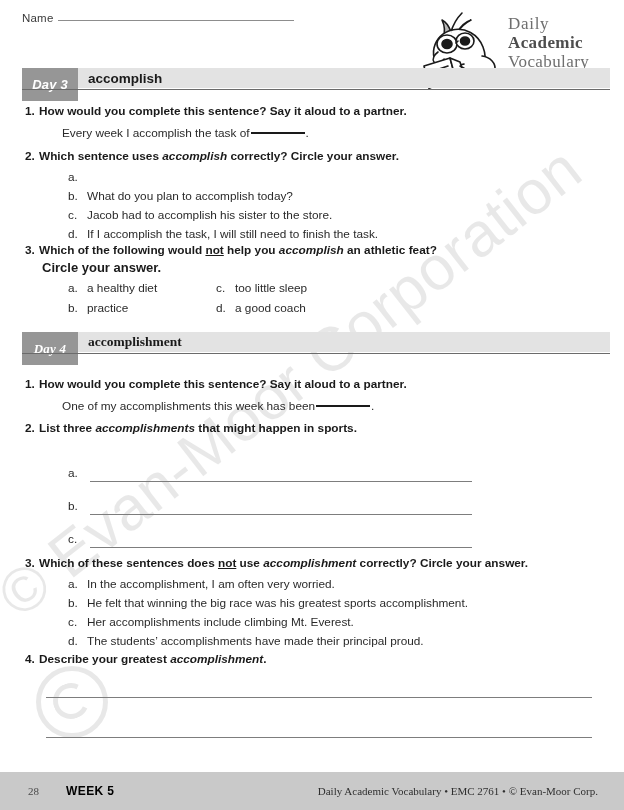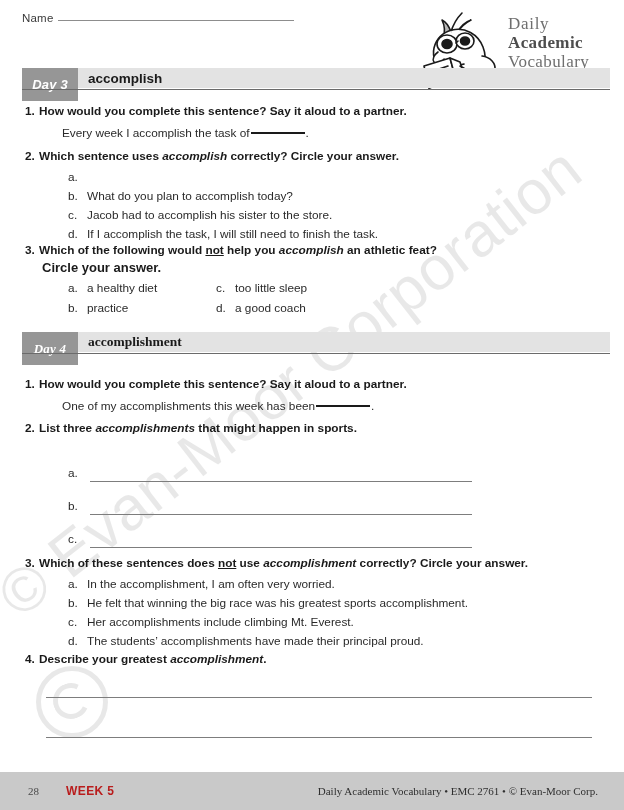--- a/index.html
+++ b/index.html
@@ -303,21 +303,21 @@
     left: 28px;
     font-size: 11px;
     color: #4a4a4a;
     font-family: "Liberation Serif", serif;
   }
   .f-week {
     position: absolute;
     left: 66px;
     font-size: 12px;
     font-weight: bold;
-    color: #b91c1c;
+    color: #000000;
     letter-spacing: 0.4px;
   }
   .f-credit {
     position: absolute;
     right: 26px;
     font-size: 11px;
     color: #2f2f2f;
     font-family: Liberation Serif, serif;
   }
 </style>

